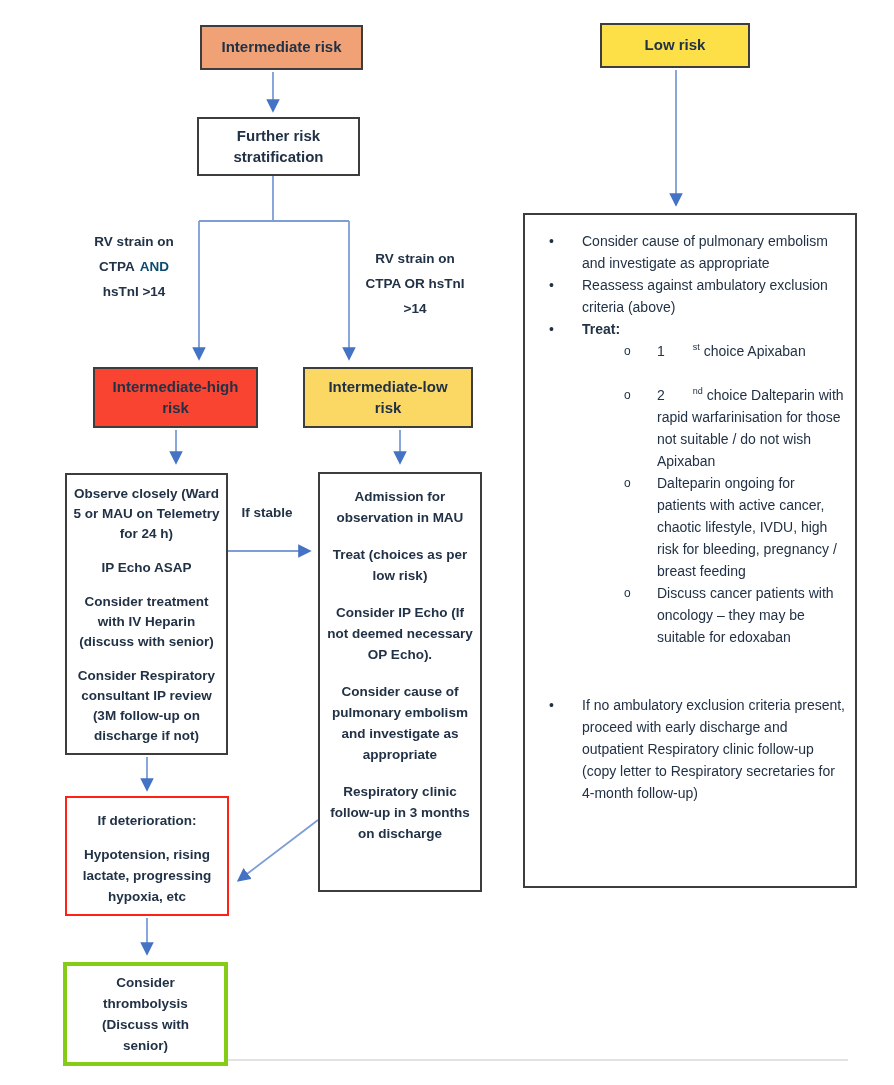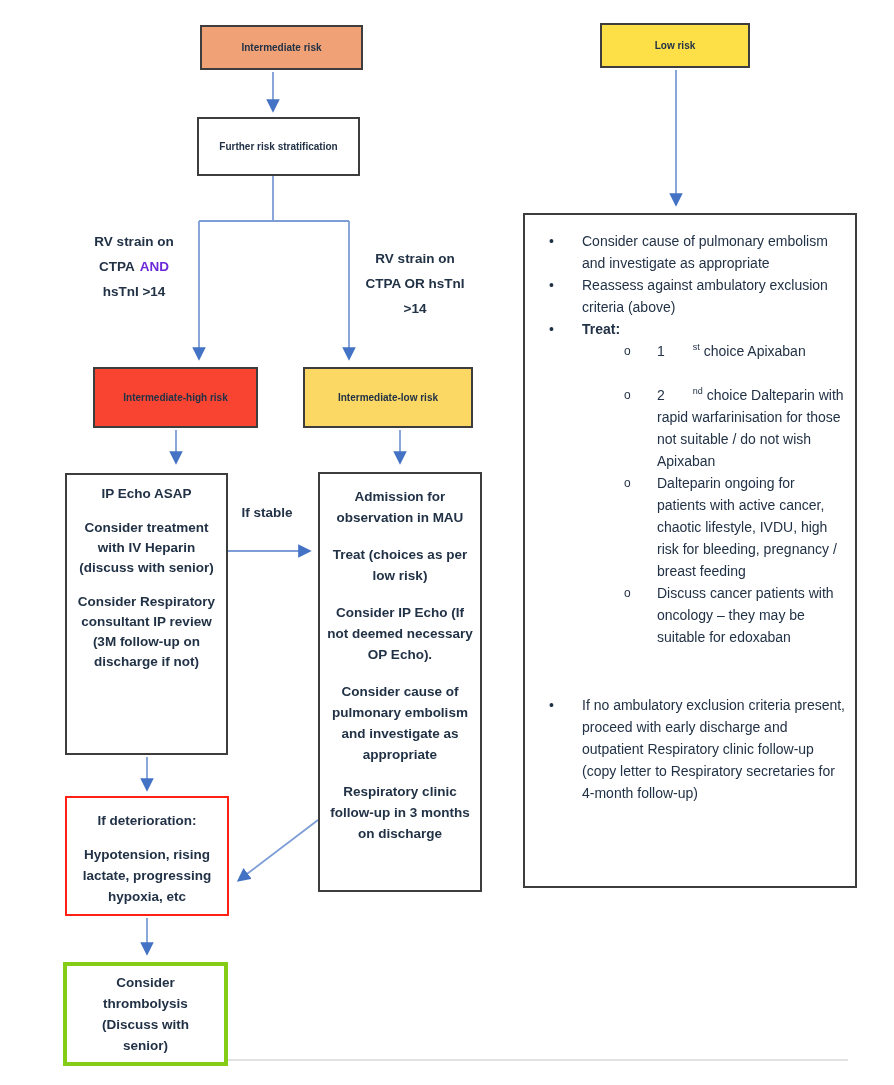--- a/index.html
+++ b/index.html
@@ -3,33 +3,33 @@
 <meta charset="utf-8">
 <style>
   * { box-sizing: border-box; margin: 0; padding: 0; }
   html,body { background:#fff; }
   body { font-family: "Liberation Sans", sans-serif; color:#223246; }
   #canvas { position:relative; width:894px; height:1085px; background:#ffffff; overflow:hidden; }
   #wires { position:absolute; left:0; top:0; width:894px; height:1085px; z-index:0; }
 
   .box { position:absolute; border:2px solid #3d3d3d; background:#ffffff; z-index:2;
          display:flex; align-items:center; justify-content:center; text-align:center; }
-  .node-label { font-weight:bold; font-size:10px; line-height:1.35; padding:0 8px; }
+  .node-label { font-weight:bold; font-size:15px; line-height:1.35; padding:0 8px; }
 
   #intermediate-risk { left:200px; top:25px;  width:163px; height:45px; background:#F0A175; }
   #low-risk          { left:600px; top:23px;  width:150px; height:45px; background:#fde047; }
   #further-risk      { left:197px; top:117px; width:163px; height:59px; }
   #intermediate-high { left:93px;  top:367px; width:165px; height:61px; background:#FA4432; }
   #intermediate-low  { left:303px; top:367px; width:170px; height:61px; background:#FBD863; }
 
   .branch-label { position:absolute; z-index:2; text-align:center; font-weight:bold;
                   font-size:13.5px; line-height:25px; }
   #branch-and { left:78px;  top:229px; width:112px; }
   #branch-or  { left:352px; top:246px; width:126px; }
-  .extra-bold { color:#6d28d9; padding-left:5px; }
+  .extra-bold { color:#0c4a6e; padding-left:5px; }
 
   #if-stable { position:absolute; left:236px; top:505px; width:62px; z-index:2;
                font-weight:bold; font-size:13.5px; text-align:center; }
 
   .text-box { position:absolute; border:2px solid #3d3d3d; background:#fff; z-index:2;
               text-align:center; font-weight:bold; font-size:13.5px; line-height:20px; }
   .text-box p { margin:0 0 14px 0; }
   .text-box p:last-child { margin-bottom:16px; }
 
   #observe-box   { left:65px;  top:473px; width:163px; height:282px; padding:9px 5px; }
@@ -123,20 +123,21 @@
     <span class="node-label">Intermediate-high risk</span>
   </div>
 
   <div class="box" id="intermediate-low">
     <span class="node-label">Intermediate-low risk</span>
   </div>
 
   <div id="if-stable">If stable</div>
 
   <div class="text-box" id="observe-box">
+    <p>Observe closely (Ward 5 or MAU on Telemetry for 24 h)</p>
     <p>IP Echo ASAP</p>
     <p>Consider treatment with IV Heparin (discuss with senior)</p>
     <p>Consider Respiratory consultant IP review (3M follow-up on discharge if not)</p>
   </div>
 
   <div class="text-box" id="admission-box">
     <p>Admission for observation in MAU</p>
     <p>Treat (choices as per low risk)</p>
     <p>Consider IP Echo (If not deemed necessary OP Echo).</p>
     <p>Consider cause of pulmonary embolism and investigate as appropriate</p>

